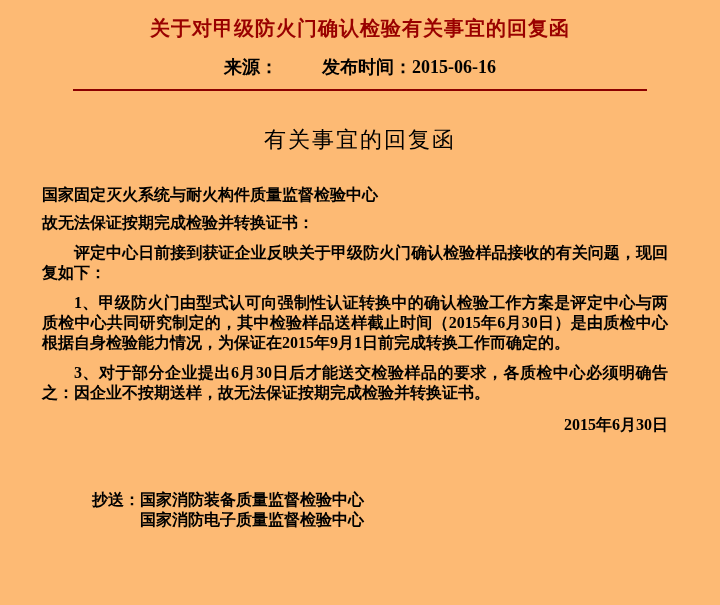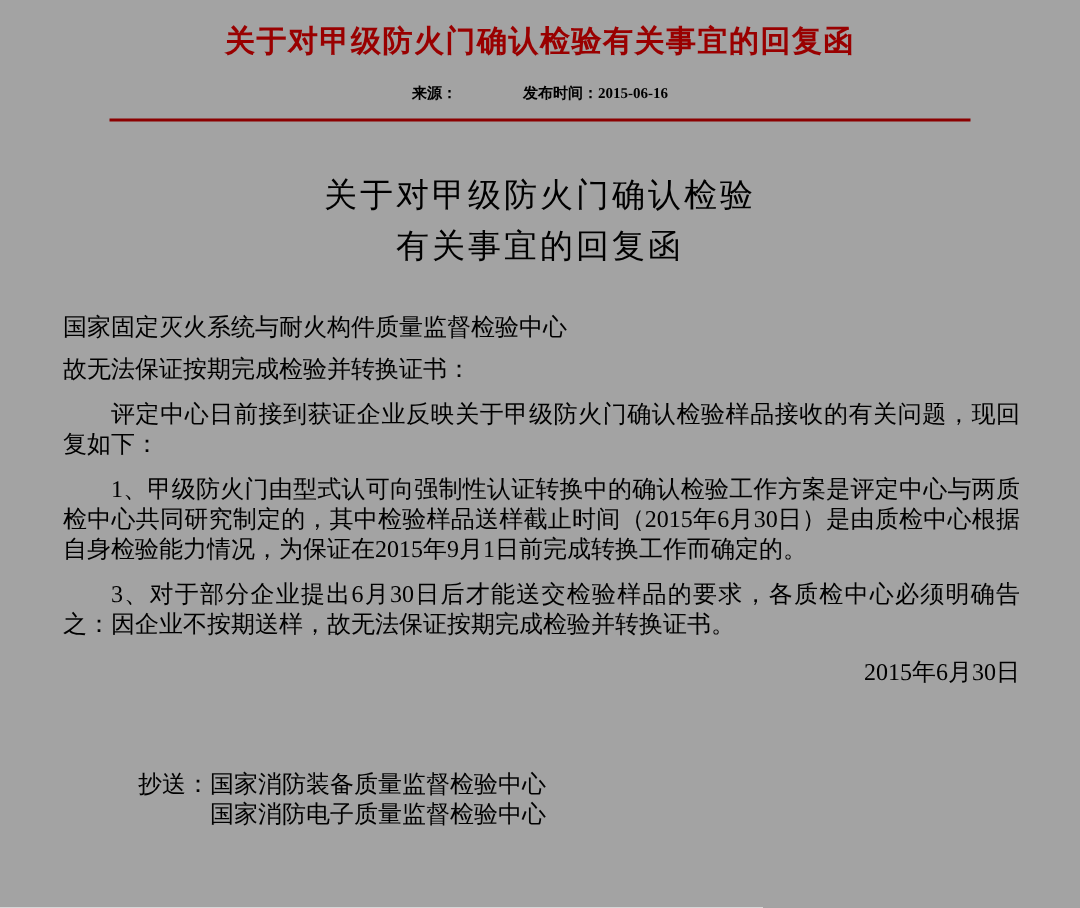--- a/index.html
+++ b/index.html
@@ -4,64 +4,65 @@
 <style>
   html, body {
     margin: 0;
     padding: 0;
     background: #ffffff;
   }
   .page {
     position: relative;
     width: 720px;
     height: 605px;
-    background: #a3a3a3;
+    background: #fdba74;
     overflow: hidden;
     font-family: "Liberation Serif", "DejaVu Serif", serif;
     color: #000000;
   }
   .page-title {
     margin: 16px 0 0;
     text-align: center;
     font-size: 20px;
     line-height: 24px;
     font-weight: bold;
     color: #990000;
     letter-spacing: 1px;
   }
   .meta-line {
     margin-top: 15px;
     display: flex;
     justify-content: center;
     align-items: baseline;
     gap: 44px;
-    font-size: 10px;
+    font-size: 18px;
     font-weight: bold;
     color: #000000;
   }
   .meta-item { white-space: nowrap; }
   .divider {
     width: 574px;
     margin: 10px auto 0;
     border: none;
     border-top: 2px solid #8b0000;
     height: 0;
   }
   .doc-title-block {
     margin-top: 32px;
     text-align: center;
     font-size: 22px;
     line-height: 34px;
     font-weight: normal;
     letter-spacing: 2px;
   }
   .doc-body {
-    padding: 0 40px 0 42px;
+    padding: 0 52px 0 42px;
     font-size: 16px;
     line-height: 20px;
+    font-weight: bold;
   }
   .recipient {
     margin: 0 0 8px;
   }
   .recipient-first {
     margin-top: 28px;
   }
   .para {
     margin: 10px 0 0;
     text-indent: 2em;
@@ -87,21 +88,20 @@
   <h1 class="page-title">关于对甲级防火门确认检验有关事宜的回复函</h1>
 
   <div class="meta-line">
     <span class="meta-item"><span>来源：</span><span></span></span>
     <span class="meta-item"><span>发布时间：</span><span>2015-06-16</span></span>
   </div>
 
   <hr class="divider">
 
   <div class="doc-title-block">
-    <div>关于对甲级防火门确认检验</div>
     <div>有关事宜的回复函</div>
   </div>
 
   <div class="doc-body">
 
     <p class="recipient recipient-first">国家固定灭火系统与耐火构件质量监督检验中心</p>
     <p class="recipient">故无法保证按期完成检验并转换证书：</p>
 
     <p class="para">评定中心日前接到获证企业反映关于甲级防火门确认检验样品接收的有关问题，现回复如下：</p>
     <p class="para">1、甲级防火门由型式认可向强制性认证转换中的确认检验工作方案是评定中心与两质检中心共同研究制定的，其中检验样品送样截止时间（2015年6月30日）是由质检中心根据自身检验能力情况，为保证在2015年9月1日前完成转换工作而确定的。</p>

